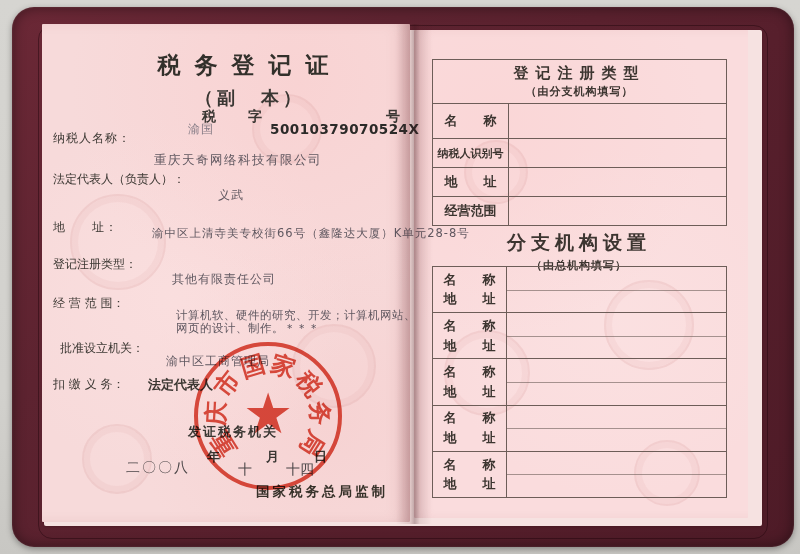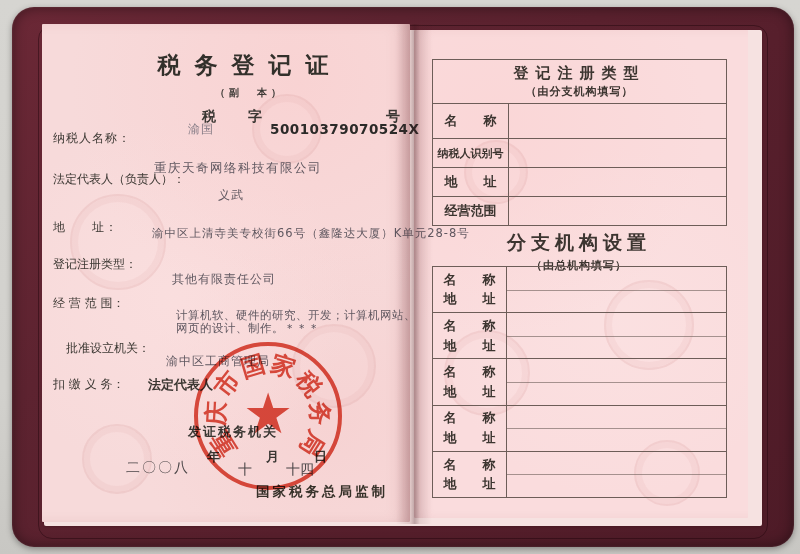--- a/index.html
+++ b/index.html
@@ -41,39 +41,39 @@
   .wm { position:absolute; border-radius:50%; border:2px solid rgba(216,150,150,0.22);
     box-shadow:inset 0 0 0 6px rgba(216,150,150,0.10); pointer-events:none; }
 
   .t { position:absolute; white-space:nowrap; color:#3a3733; }
   .lbl { font-weight:normal; font-size:12px; color:#3c3833; }
   .stamp-val { font-size:12px; color:#534d56; letter-spacing:1px; opacity:0.92; }
 
   
   .lp-title { left:60px; top:26px; width:296px; text-align:center; font-size:23px;
     font-weight:bold; letter-spacing:14px; color:#32302b; }
-  .lp-subtitle { left:60px; top:62px; width:296px; text-align:center; font-size:10px;
+  .lp-subtitle { left:60px; top:62px; width:296px; text-align:center; font-size:18px;
     font-weight:bold; letter-spacing:4px; color:#3a3733; }
   .sn-shui { left:160px; top:84px; font-size:14px; font-weight:bold; }
   .sn-zi   { left:206px; top:84px; font-size:14px; font-weight:bold; }
   .sn-hao  { left:344px; top:84px; font-size:14px; font-weight:bold; }
   .sn-stamp{ left:146px; top:97px; font-size:12px; color:#847b85; letter-spacing:1px; }
   .sn-num  { left:228px; top:97px; font-size:13.5px; font-weight:bold; color:#2b2a28; letter-spacing:0.5px; }
   .f-taxpayer-l { left:11px; top:106px; letter-spacing:1px; }
-  .f-taxpayer-v { left:112px; top:128px; font-size:12.5px; letter-spacing:1.5px;margin-top:8px; }
+  .f-taxpayer-v { left:112px; top:128px; font-size:12.5px; letter-spacing:1.5px; }
   .f-rep-l  { left:11px; top:147px; }
   .f-rep-v  { left:176px; top:163px; }
   .f-addr-l { left:11px; top:195px; letter-spacing:1px;text-align:center; }
   .f-addr-v { left:110px; top:202px; font-size:11.5px; z-index:5; }
   .f-reg-l  { left:11px; top:232px; }
   .f-reg-v  { left:130px; top:247px; }
   .f-scope-l{ left:11px; top:271px; }
   .f-scope-v1 { left:134px; top:284px; font-size:11.5px; letter-spacing:0.5px; }
   .f-scope-v2 { left:134px; top:297px; font-size:11.5px; letter-spacing:0.5px; }
-  .f-appr-l { left:24px; top:316px; }
+  .f-appr-l { left:18px; top:316px; }
   .f-appr-v { left:124px; top:329px; }
   .f-wh-l   { left:11px; top:352px; }
   .f-wh-v   { left:106px; top:352px; font-size:13px; font-weight:bold; color:#3c3833; }
   .lp-issuer{ left:146px; top:399px; font-size:13px; font-weight:bold; letter-spacing:2px; }
   .d-year { left:165px; top:424px; font-size:13px; font-weight:bold; }
   .d-month{ left:224px; top:424px; font-size:13px; font-weight:bold; }
   .d-day  { left:272px; top:424px; font-size:13px; font-weight:bold; }
   .dv-year { left:84px; top:435px; font-size:14px; color:#4a4547; letter-spacing:2px; }
   .dv-month{ left:196px; top:437px; font-size:14px; color:#4a4547; }
   .dv-day  { left:244px; top:437px; font-size:14px; color:#4a4547; }

